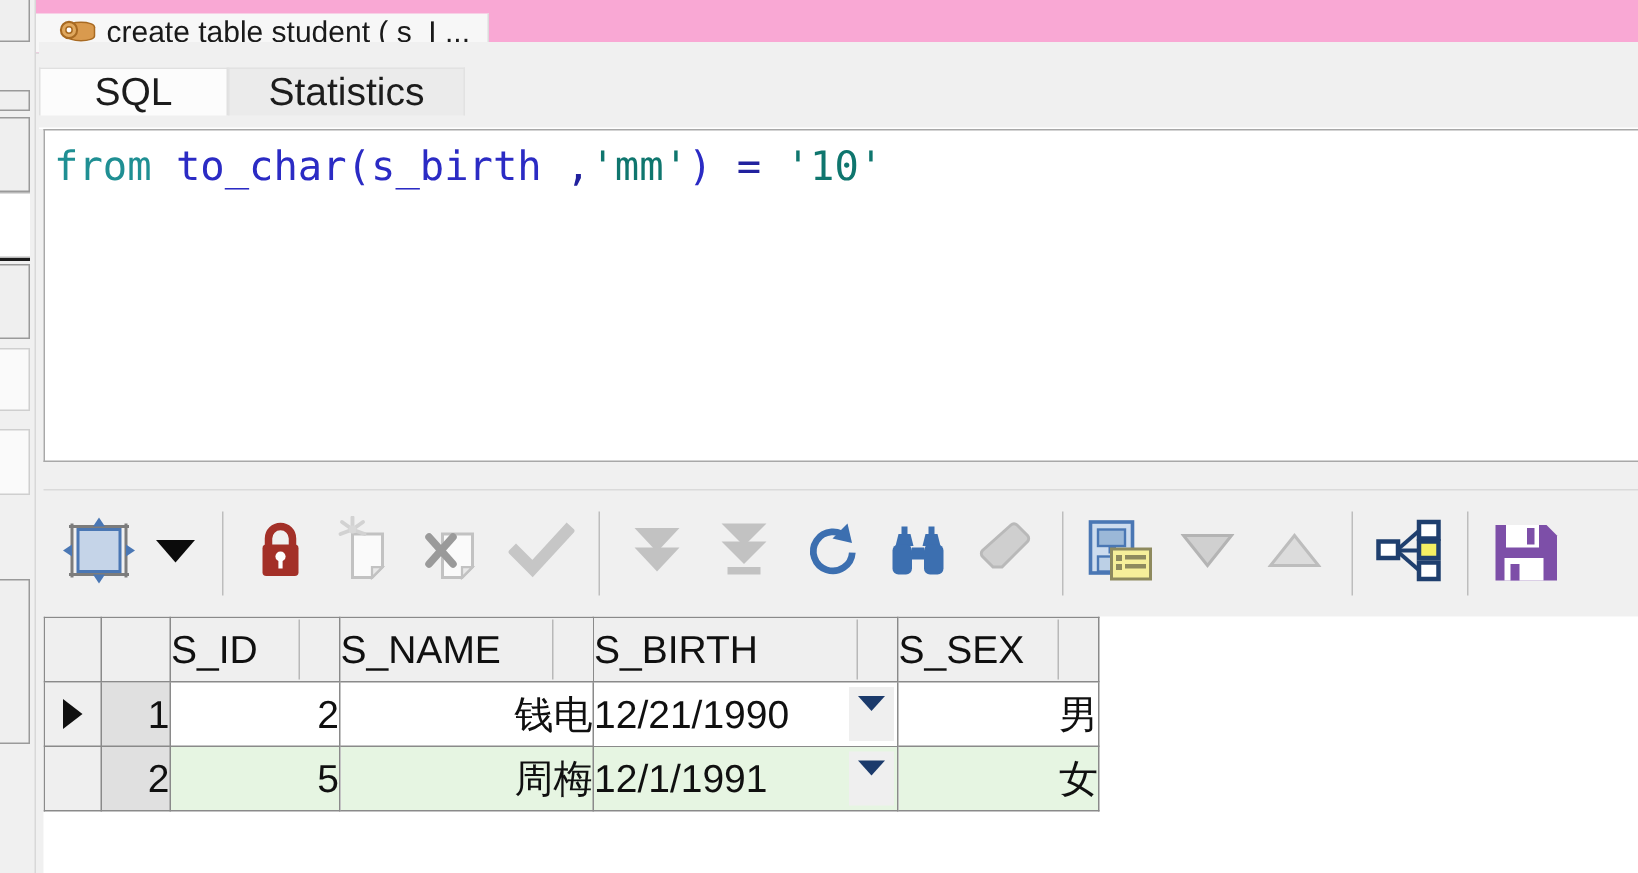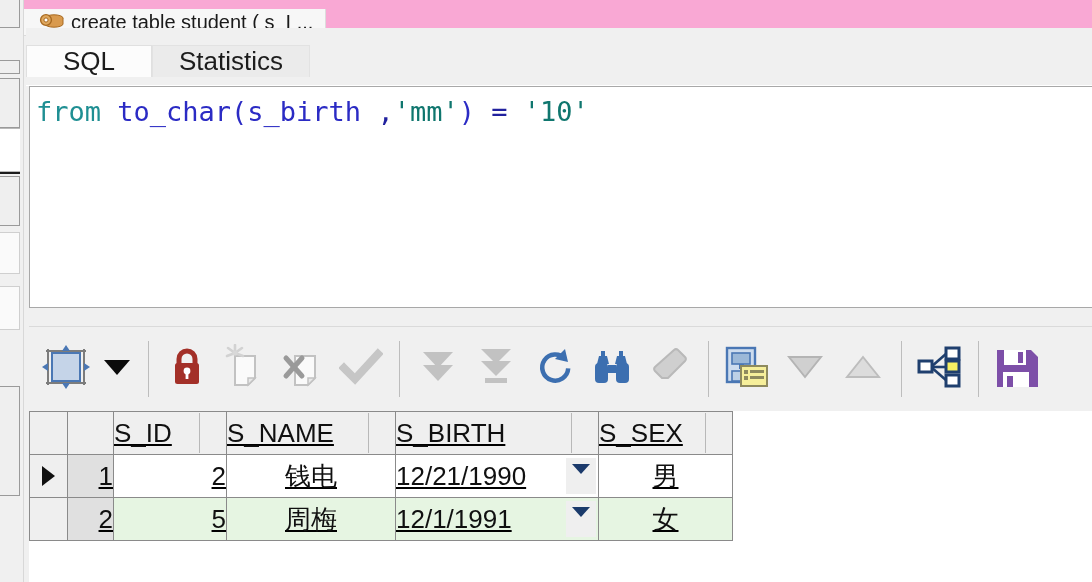--- a/index.html
+++ b/index.html
@@ -148,21 +148,20 @@
   }
   .tb-spacer { width: 8px; flex: 0 0 auto; }
 
   
   .grid-wrap {
     position: absolute;
     left: 3px; top: 383px;
     width: 1063px; height: 171px;
     background: #ffffff;
     overflow: hidden;
-    text-decoration: underline;
   }
   table.datagrid {
     border-collapse: collapse;
     table-layout: fixed;
     background: #ffffff;
   }
   table.datagrid th, table.datagrid td {
     border: 1px solid #8a8a8a;
     font-size: 26px;
     font-family: "Liberation Sans", sans-serif;
@@ -197,21 +196,21 @@
     vertical-align: middle;
   }
   td.rownum {
     width: 46px;
     background: #e0e0e0;
     text-align: right;
     padding-right: 8px;
     vertical-align: middle;
   }
   td.num   { text-align: right; padding-right: 5px; vertical-align: middle; }
-  td.txt   { text-align: center;  padding-left: 5px; vertical-align: middle; }
+  td.txt   { text-align: right;  padding-left: 5px; vertical-align: middle; }
   td.date  { text-align: left;  padding-left: 6px; vertical-align: middle; position: relative; }
   tr.row-odd  td.data { background: #ffffff; }
   tr.row-even td.data { background: #e6f5e2; }
 
   .datebtn {
     position: absolute;
     right: 2px; top: 3px;
     width: 30px; height: 36px;
     background: #efefef;
     display: flex; align-items: flex-start; justify-content: center;

